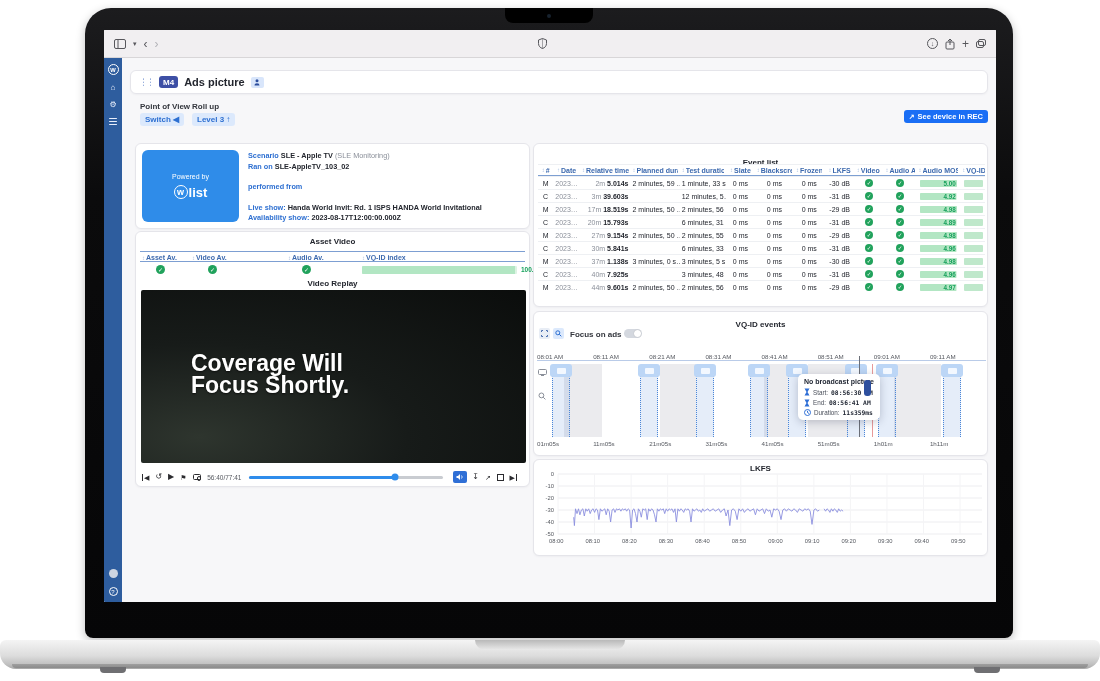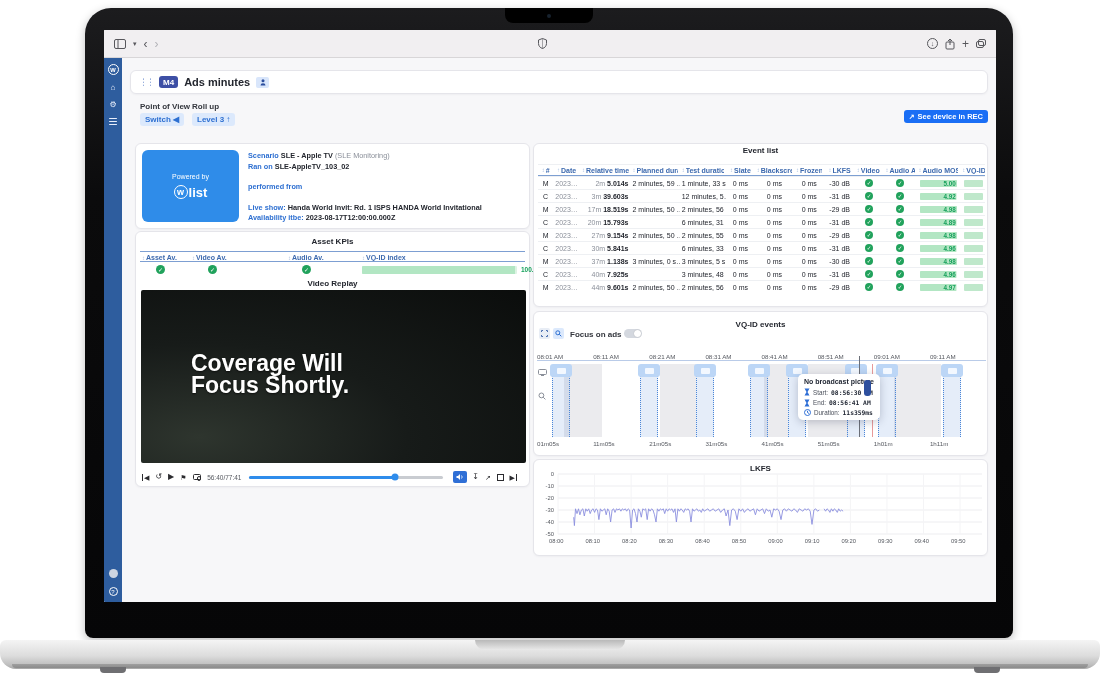--- a/index.html
+++ b/index.html
@@ -157,21 +157,21 @@
           <span class="spacer"></span>
           <span class="avatar"></span>
           <span class="helpc">?</span>
         </div>
 
         <div class="content">
 
           <div class="card hcard">
             <span class="draghandle">⋮⋮</span>
             <span class="m4badge">M4</span>
-            <span class="htitle">Ads minutes</span>
+            <span class="htitle">Ads picture</span>
             <span class="hminib">
               <svg width="6" height="7" viewBox="0 0 6 7">
                   <circle cx="3" cy="1.8" r="1.5" fill="#2d4f9e"></circle>
                   <path d="M0.5 6.5 a2.5 2.3 0 0 1 5 0 Z" fill="#2d4f9e"></path>
                 </svg>
             </span>
           </div>
 
           <span class="ctl-label" style="left:18px;top:44px">Point of View</span>
           <span class="pill" style="left:18px;top:55px">Switch ◀</span>
@@ -190,26 +190,26 @@
                   <span>list</span>
                 </span>
             </div>
             <div class="infotxt">
               <div><span class="bl">Scenario</span> <span class="bk">SLE - Apple TV</span> <span class="gy">(SLE Monitoring)</span></div>
               <div><span class="bl">Ran on</span> <span class="bk">SLE-AppleTV_103_02</span></div>
               <div style="height:10px"></div>
               <div><span class="bl">performed from</span></div>
               <div style="height:10px"></div>
               <div><span class="bl">Live show:</span> <span class="bk">Handa World Invit: Rd. 1 ISPS HANDA World Invitational</span></div>
-              <div><span class="bl">Availability itbe:</span> <span class="bk">2023-08-17T12:00:00.000Z</span></div>
+              <div><span class="bl">Availability show:</span> <span class="bk">2023-08-17T12:00:00.000Z</span></div>
             </div>
           </div>
 
           <div class="card" style="left:13px;top:173px;width:395px;height:256px">
-            <div class="secttitle" style="margin-top:5px">Asset KPIs</div>
+            <div class="secttitle" style="margin-top:5px">Asset Video</div>
             <div id="kpiHead" style="position:absolute;left:4px;right:4px;top:19px;height:11px" class="thline">
                 <span class="thtxt" style="position: absolute; left: 2px; top: 1.5px;"><span class="sorti" style="margin-right: 1px;">↕</span>Asset Av.</span>
                 <span class="thtxt" style="position: absolute; left: 52px; top: 1.5px;"><span class="sorti" style="margin-right: 1px;">↕</span>Video Av.</span>
                 <span class="thtxt" style="position: absolute; left: 148px; top: 1.5px;"><span class="sorti" style="margin-right: 1px;">↕</span>Audio Av.</span>
                 <span class="thtxt" style="position: absolute; left: 222px; top: 1.5px;"><span class="sorti" style="margin-right: 1px;">↕</span>VQ-ID index</span>
               </div>
             <div id="kpiRow" style="position:absolute;left:4px;right:4px;top:32px;height:12px">
                 <span class="kchk" style="position: absolute; left: 16px; top: 1px;">✓</span>
                 <span class="kchk" style="position: absolute; left: 68px; top: 1px;">✓</span>
                 <span class="kchk" style="position: absolute; left: 162px; top: 1px;">✓</span>
@@ -243,21 +243,21 @@
                   </svg>
               </span>
               <span class="pic">↧</span>
               <span class="pic" style="font-size:7px">↗</span>
               <span class="sqout"></span>
               <span class="pic" style="border-right:1.5px solid #2b2b2f;padding-right:1px;font-size:7px">▶</span>
             </div>
           </div>
 
           <div class="card" style="left:411px;top:85px;width:455px;height:164px;overflow:hidden">
-            <div class="secttitle" style="margin-top:2px">Event list</div>
+            <div class="secttitle" style="margin-top:14px">Event list</div>
             <div id="evTable" style="position:absolute;left:4px;right:2px;top:20px">
                 <div class="evrow thline" style="border-top-width: 1.5px; height: 12px;">
                   <span class="evcell thtxt" style="width: 3.4%; text-align: center; display: flex; align-items: center; justify-content: center;">
                     <span class="sorti" style="margin-right: 1px;">↕</span>
                     <span style="white-space: nowrap; overflow: hidden;">#</span>
                   </span>
                   <span class="evcell thtxt" style="width: 6%; text-align: center; display: flex; align-items: center; justify-content: center;">
                     <span class="sorti" style="margin-right: 1px;">↑</span>
                     <span style="white-space: nowrap; overflow: hidden;">Date</span>
                   </span>

